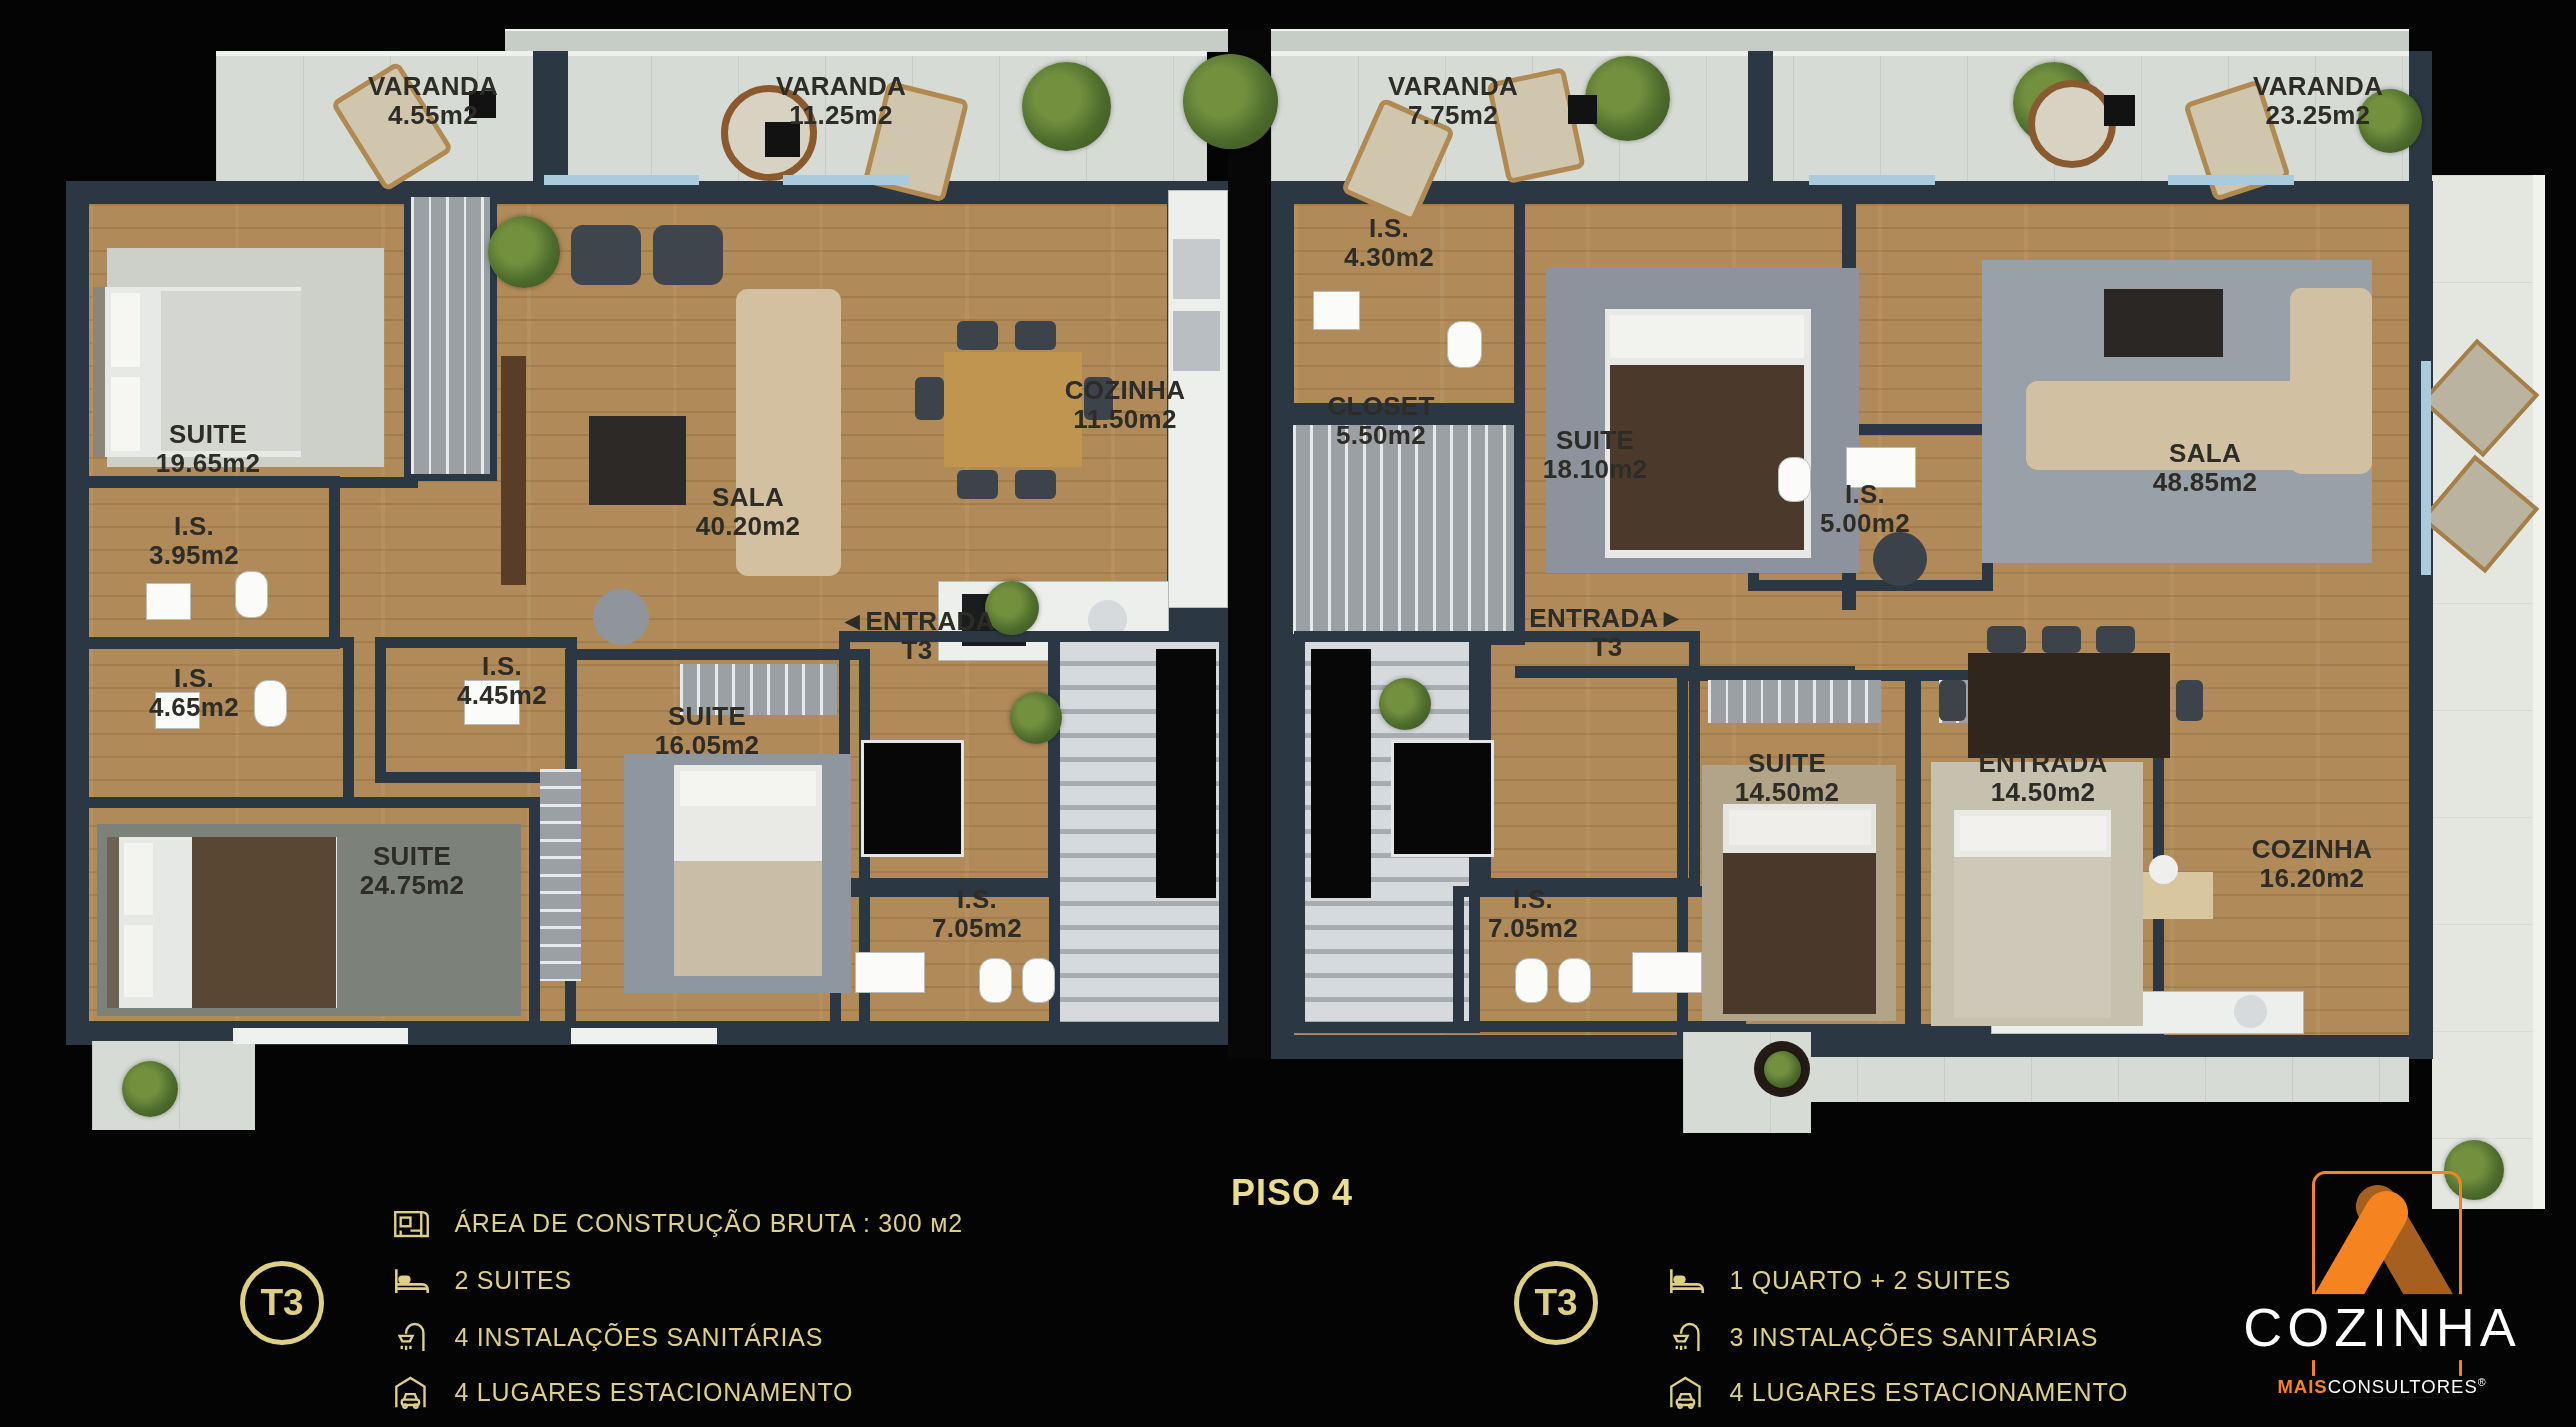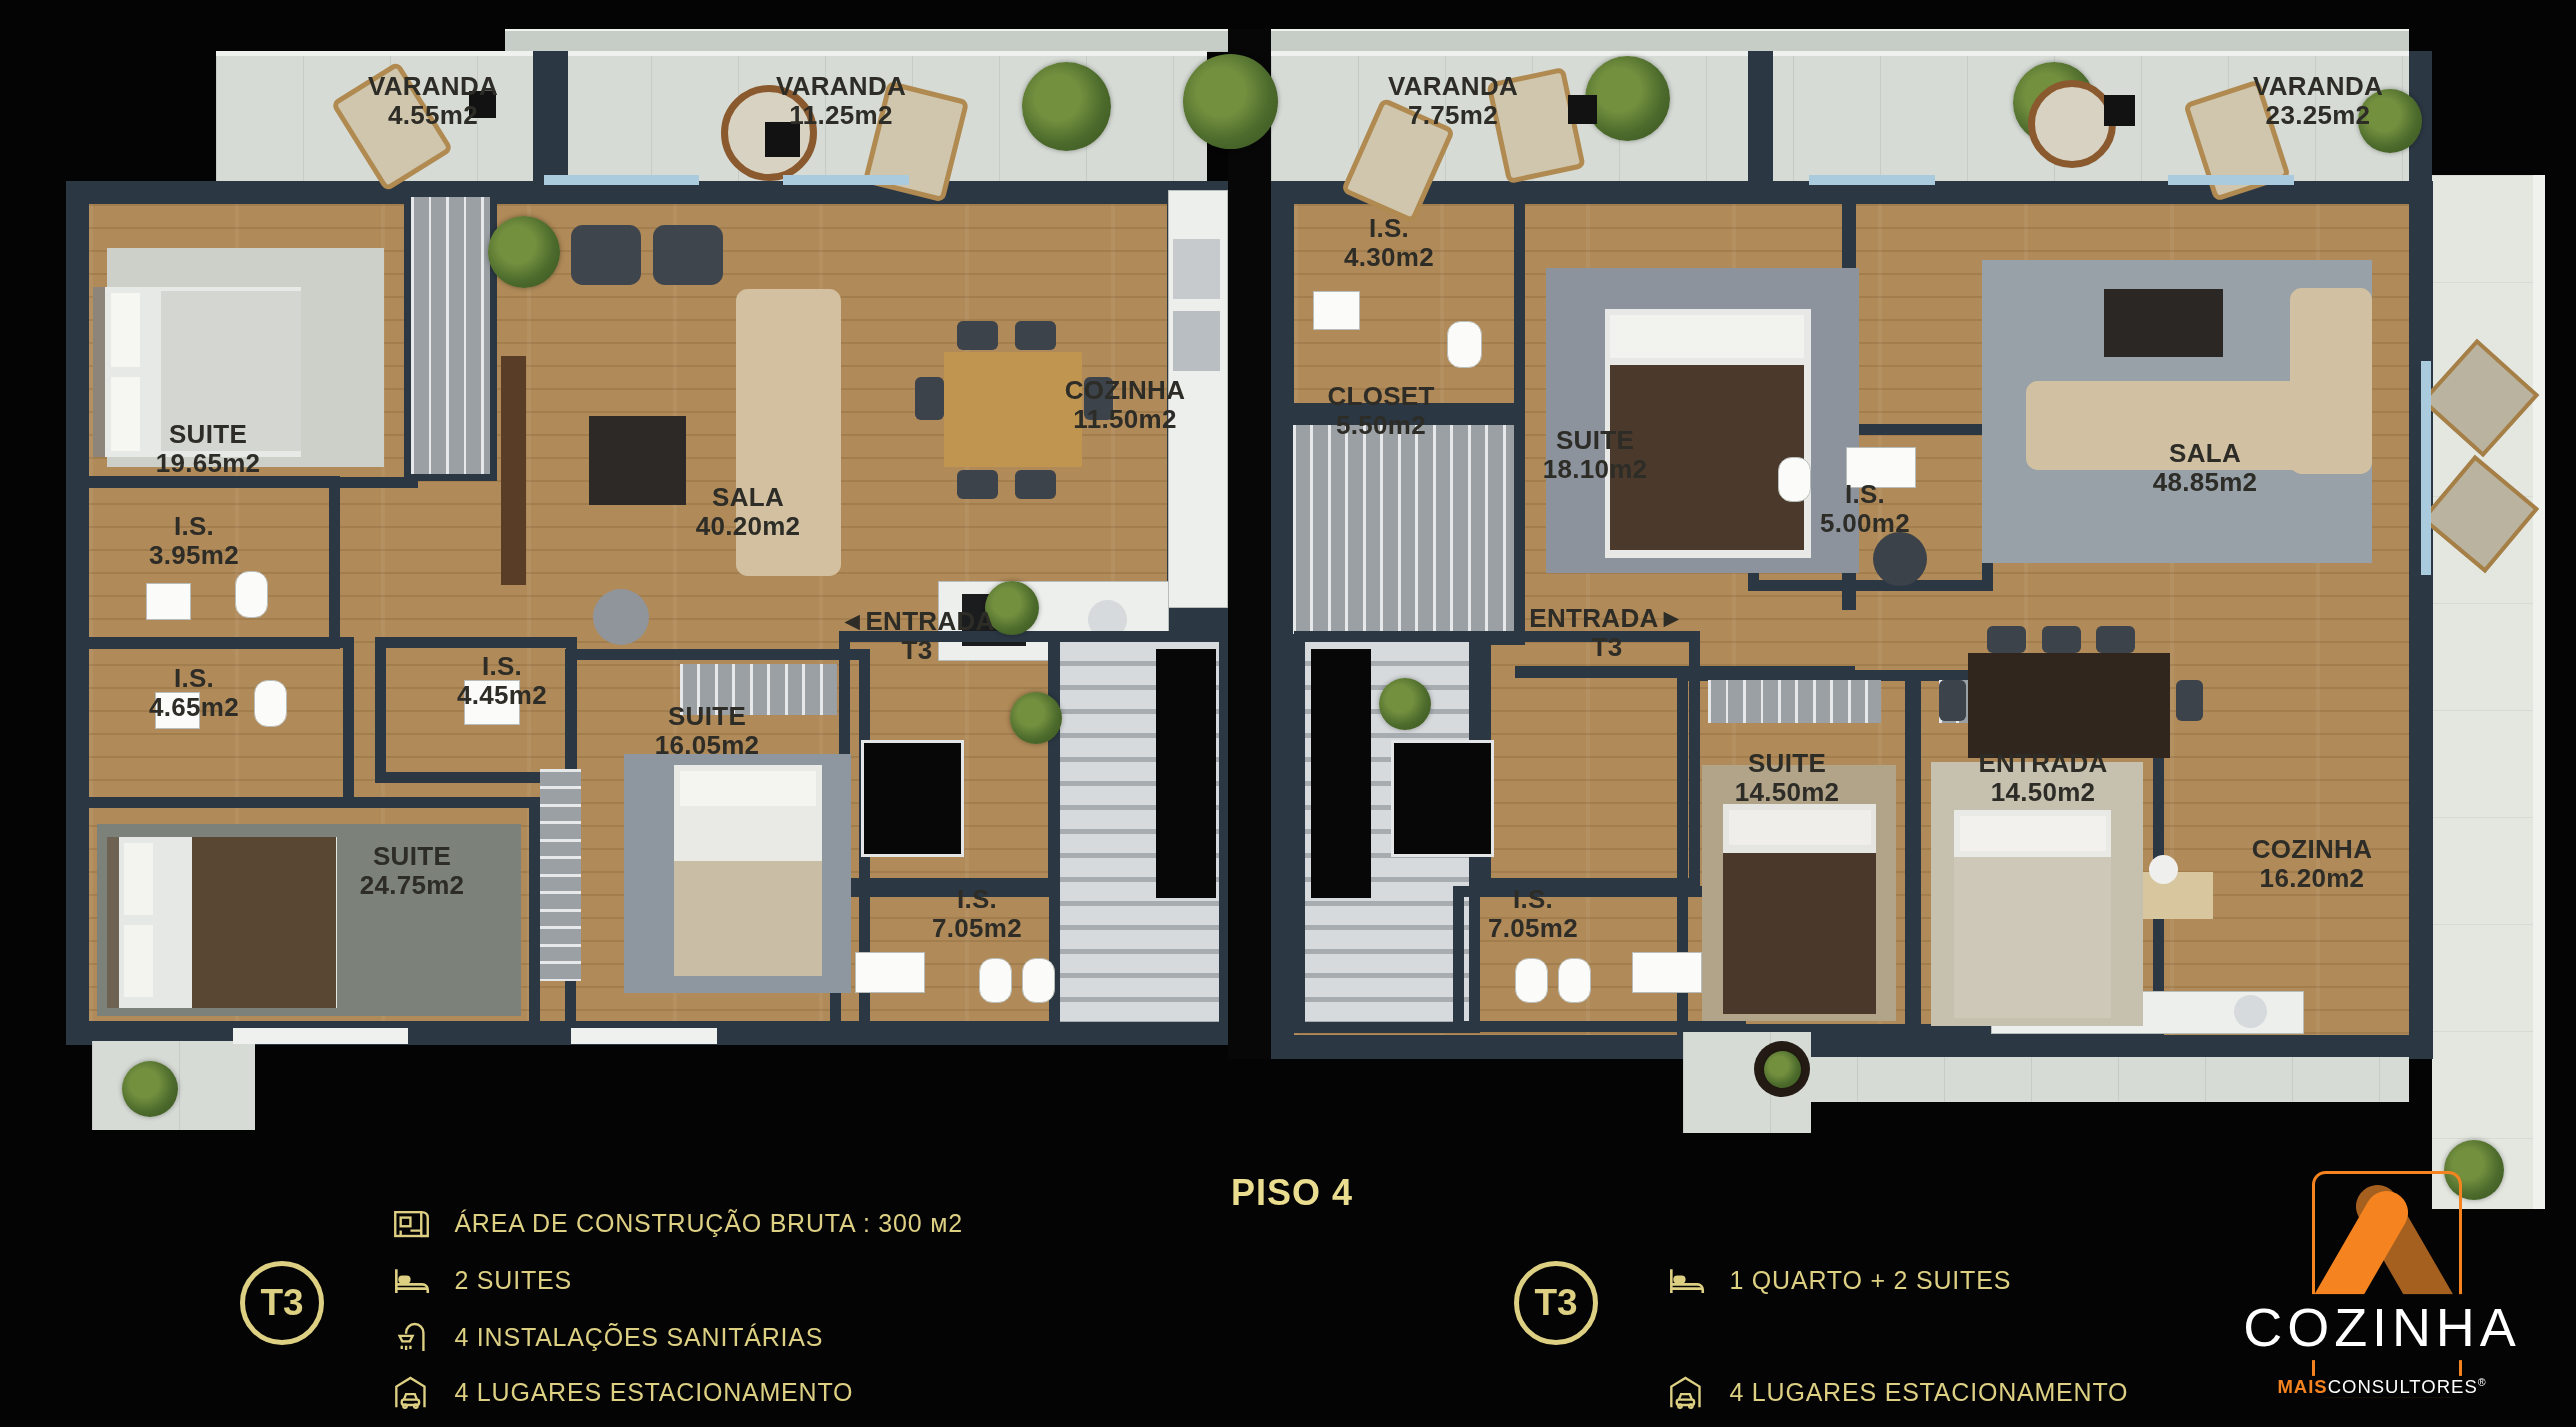--- a/index.html
+++ b/index.html
@@ -240,21 +240,21 @@
   <div class="lbl" style="left:194px;top:693px;"><span>I.S.</span><br><span>4.65m2</span></div>
   <div class="lbl" style="left:412px;top:871px;"><span>SUITE</span><br><span>24.75m2</span></div>
   <div class="lbl" style="left:502px;top:681px;"><span>I.S.</span><br><span>4.45m2</span></div>
   <div class="lbl" style="left:707px;top:731px;"><span>SUITE</span><br><span>16.05m2</span></div>
   <div class="lbl" style="left:748px;top:512px;"><span>SALA</span><br><span>40.20m2</span></div>
   <div class="lbl" style="left:1125px;top:405px;"><span>COZINHA</span><br><span>11.50m2</span></div>
   <div class="lbl" style="left:977px;top:914px;"><span>I.S.</span><br><span>7.05m2</span></div>
   <div class="lbl" style="left:917px;top:636px;"><span>◄</span><span>ENTRADA</span><br><span>T3</span></div>
 
   <div class="lbl" style="left:1389px;top:243px;"><span>I.S.</span><br><span>4.30m2</span></div>
-  <div class="lbl" style="left:1381px;top:411px;"><span>CLOSET</span><br><span>5.50m2</span></div>
+  <div class="lbl" style="left:1381px;top:421px;"><span>CLOSET</span><br><span>5.50m2</span></div>
   <div class="lbl" style="left:1595px;top:455px;"><span>SUITE</span><br><span>18.10m2</span></div>
   <div class="lbl" style="left:1865px;top:509px;"><span>I.S.</span><br><span>5.00m2</span></div>
   <div class="lbl" style="left:2205px;top:468px;"><span>SALA</span><br><span>48.85m2</span></div>
   <div class="lbl" style="left:1787px;top:778px;"><span>SUITE</span><br><span>14.50m2</span></div>
   <div class="lbl" style="left:2043px;top:778px;"><span>ENTRADA</span><br><span>14.50m2</span></div>
   <div class="lbl" style="left:2312px;top:864px;"><span>COZINHA</span><br><span>16.20m2</span></div>
   <div class="lbl" style="left:1533px;top:914px;"><span>I.S.</span><br><span>7.05m2</span></div>
   <div class="lbl" style="left:1607px;top:633px;"><span>ENTRADA</span><span>►</span><br><span>T3</span></div>
 
   <div class="piso" style="left:1292px;top:1193px;">PISO 4</div>
@@ -314,20 +314,30 @@
     <span class="leg-icon">
         <svg width="39" height="37" viewBox="0 0 36 34" fill="none" stroke="#ddd083" stroke-width="2.4">
           <path d="M4 29V7"></path>
           <rect x="7" y="14" width="9" height="5" rx="2.5" fill="#ddd083"></rect>
           <path d="M4 21h24a5 5 0 0 1 5 5v3"></path>
           <path d="M4 25h29"></path>
         </svg>
       </span>
     <span class="leg-text">1 QUARTO + 2 SUITES</span>
   </div>
+  <div class="leg-row" style="left:1665px;top:1337px;">
+    <span class="leg-icon">
+        <svg width="39" height="37" viewBox="0 0 36 34" fill="none" stroke="#ddd083" stroke-width="2.2">
+          <path d="M29 30V13a8 8 0 0 0-8-8 8 8 0 0 0-8 8v1"></path>
+          <path d="M7 16h12l-2.5 5H9.5z"></path>
+          <path d="M9 25v3M13 25v4M17 25v3"></path>
+        </svg>
+      </span>
+    <span class="leg-text">3 INSTALAÇÕES SANITÁRIAS</span>
+  </div>
   <div class="leg-row" style="left:1665px;top:1392px;">
     <span class="leg-icon">
         <svg width="39" height="37" viewBox="0 0 36 34" fill="none" stroke="#ddd083" stroke-width="2.2">
           <path d="M4 31V12l13-8 13 8v19"></path>
           <path d="M11 24l2-5h8l2 5"></path>
           <rect x="9" y="24" width="16" height="5" rx="2"></rect>
           <circle cx="12" cy="30" r="1.6"></circle>
           <circle cx="22" cy="30" r="1.6"></circle>
         </svg>
       </span>

